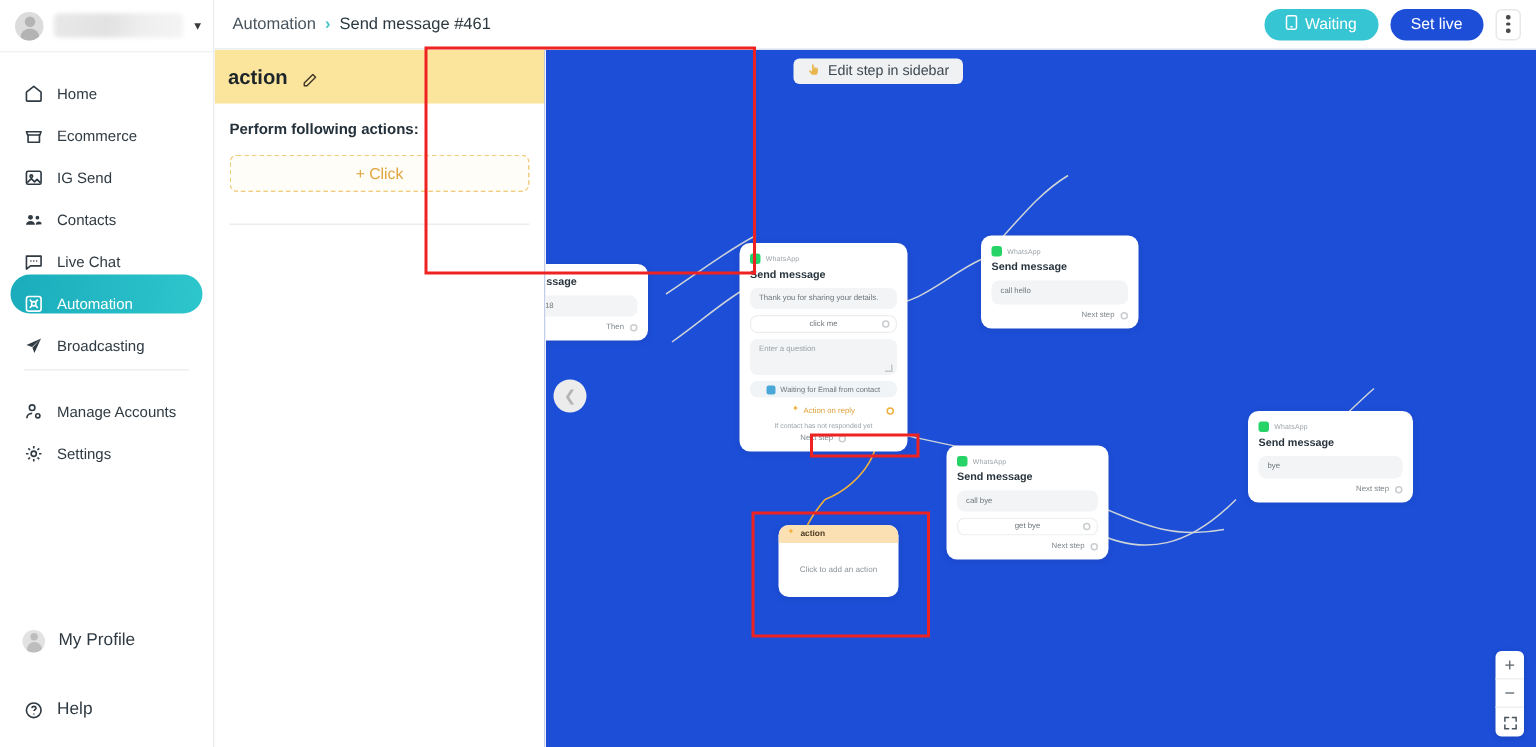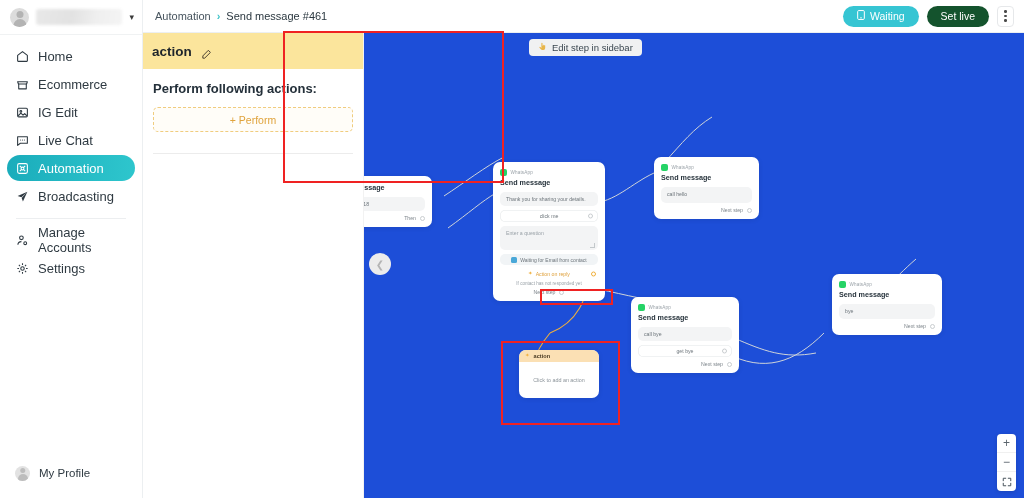--- a/index.html
+++ b/index.html
@@ -39,23 +39,23 @@
   }
   .user-name-blur {
     flex: 1; height: 16px; border-radius: 3px;
     background: linear-gradient(100deg,#e8e8e8 0%,#e2e2e2 42%,#efefef 70%,#f4f4f4 100%);
     filter: blur(1.4px);
   }
   .caret { font-size: 9px; color: #3a3a3a; line-height: 1; }
 
   .nav { padding: 8px 7px 0 7px; display: flex; flex-direction: column; gap: 2px; }
   .nav-item {
-    display: flex; align-items: center; gap: 9px; height: 26px;
+    display: flex; align-items: flex-end; gap: 9px; height: 26px;
     padding-left: 8px; border-radius: 13px; cursor: pointer;
-    font-size: 13px; color: #2f3a42;
+    font-size: 10px; color: #2f3a42;
   }
   .nav-item .ico { width: 14px; height: 14px; flex: none; display: flex; align-items: center; justify-content: center; }
   .nav-item .ico svg { display: block; }
   .nav-item.active {
     background: linear-gradient(95deg,#1aacbb 0%,#2ec6cd 100%);
     color: #ffffff;
   }
   .nav-item.active .ico svg { stroke: #ffffff; fill: none; }
   .nav-sep { height: 1px; background: #eceef0; margin: 7px 9px 6px 9px; }
 
@@ -76,42 +76,42 @@
   .crumbs { display: flex; align-items: center; gap: 6px; font-size: 11px; color: #47545e; }
   .crumb-sep { color: #41c4c9; font-size: 11px; font-weight: 700; }
   .crumb-current { color: #2b3840; }
   .top-actions { margin-left: auto; display: flex; align-items: center; gap: 8px; }
   .btn {
     height: 21px; border-radius: 11px; display: flex; align-items: center; justify-content: center;
     gap: 5px; font-size: 10.5px; color: #ffffff; cursor: pointer; padding: 0 14px; border: none;
     font-family: "Liberation Sans", sans-serif;
   }
   .btn-preview { background: #36c5d3; }
-  .btn-setlive { background: #14532d; }
+  .btn-setlive { background: #1d4ed8; }
   .kebab {
     width: 17px; height: 21px; border-radius: 4px; border: 1px solid #e6e8ea; background: #fff;
     display: flex; flex-direction: column; align-items: center; justify-content: center; gap: 2px; cursor: pointer;
   }
   .kebab i { width: 2.4px; height: 2.4px; border-radius: 50%; background: #4a4a4a; display: block; }
 
   .body-area { flex: 1; display: flex; position: relative; }
 
   
   .step-panel-wrap { width: 220px; position: relative; background: #fff; }
   .step-panel {
     position: absolute; left: 0; top: 0; width: 220px; background: #ffffff;
   }
   .panel-header {
     background: #fbe59c; height: 36px; display: flex; align-items: center;
     gap: 9px; padding-left: 9px;
   }
   .panel-title { font-size: 13.5px; font-weight: 700; color: #1d242a; }
   .pencil { width: 11px; height: 11px; cursor: pointer; }
   .panel-body { padding: 12px 10px 0 10px; }
-  .panel-label { font-size: 13px; font-weight: 700; color: #24303a; }
+  .panel-label { font-size: 10px; font-weight: 700; color: #24303a; }
   .add-action {
     margin-top: 11px; height: 25px; border: 1.3px dashed #f0cc7e; border-radius: 5px;
     display: flex; align-items: center; justify-content: center;
     font-size: 10.5px; color: #e0a33c; cursor: pointer; background: #fffdf8;
   }
   .panel-divider { margin: 21px 0 0 0; height: 1px; background: #ececec; }
   .red-box-panel {
     position: absolute; left: 140px; top: 31px; width: 221px; height: 152px;
     border: 2.4px solid #ef2222; pointer-events: none; z-index: 9;
   }
@@ -224,23 +224,34 @@
       </div>
 
       <div class="nav-item">
         <span class="ico">
           <svg width="13" height="13" viewBox="0 0 24 24" fill="none" stroke="#2f3a42" stroke-width="2" stroke-linejoin="round">
               <rect x="3" y="4" width="18" height="16" rx="2"></rect>
               <circle cx="9" cy="10" r="1.6"></circle>
               <path d="M4 18l5-5 4 4 3-3 4 4"></path>
             </svg>
         </span>
-        <span>IG Edit</span>
-      </div>
-
+        <span>IG Send</span>
+      </div>
+
+      <div class="nav-item">
+        <span class="ico">
+          <svg width="13" height="13" viewBox="0 0 24 24" fill="#2f3a42">
+              <circle cx="8" cy="9" r="3"></circle>
+              <circle cx="16.5" cy="9.5" r="2.3"></circle>
+              <path d="M2.5 18c0-3 2.6-4.6 5.5-4.6S13.5 15 13.5 18z"></path>
+              <path d="M14.5 18c0-2.3 1.6-3.8 3.8-3.8 2 0 3.4 1.3 3.4 3.3z"></path>
+            </svg>
+        </span>
+        <span>Contacts</span>
+      </div>
 
       <div class="nav-item">
         <span class="ico">
           <svg width="13" height="13" viewBox="0 0 24 24" fill="none" stroke="#2f3a42" stroke-width="2" stroke-linejoin="round">
               <path d="M3 5h18v12H8l-5 4z"></path>
               <circle cx="8.5" cy="11" r="1" fill="#2f3a42" stroke="none"></circle>
               <circle cx="12" cy="11" r="1" fill="#2f3a42" stroke="none"></circle>
               <circle cx="15.5" cy="11" r="1" fill="#2f3a42" stroke="none"></circle>
             </svg>
         </span>
@@ -288,20 +299,30 @@
             </svg>
         </span>
         <span>Settings</span>
       </div>
     </nav>
 
     <div class="sidebar-bottom">
       <div class="bottom-item">
         <span class="avatar-xs"></span>
         <span>My Profile</span>
+      </div>
+      <div class="bottom-item">
+        <span class="ico" style="width:14px;height:14px;display:flex;align-items:center;justify-content:center">
+          <svg width="13" height="13" viewBox="0 0 24 24" fill="none" stroke="#2f3a42" stroke-width="2">
+              <circle cx="12" cy="12" r="9"></circle>
+              <path d="M9.6 9.3c.3-1.4 1.3-2.1 2.6-2.1 1.5 0 2.5 1 2.5 2.2 0 1.9-2.4 1.9-2.4 3.6"></path>
+              <circle cx="12.2" cy="16.6" r=".9" fill="#2f3a42" stroke="none"></circle>
+            </svg>
+        </span>
+        <span>Help</span>
       </div>
     </div>
   </aside>
 
   <div class="right">
 
     <header class="topbar">
       <div class="crumbs">
         <span>Automation</span>
         <span class="crumb-sep">›</span>
@@ -335,21 +356,21 @@
           <div class="panel-header">
             <span class="panel-title">action</span>
             <span class="pencil">
               <svg width="11" height="11" viewBox="0 0 24 24" fill="none" stroke="#3d3528" stroke-width="2" stroke-linecap="round" stroke-linejoin="round">
                   <path d="M16.5 3.5l4 4L8 20H4v-4z"></path>
                 </svg>
             </span>
           </div>
           <div class="panel-body">
             <div class="panel-label">Perform following actions:</div>
-            <div class="add-action">+ Perform</div>
+            <div class="add-action">+ Click</div>
             <div class="panel-divider"></div>
           </div>
         </div>
       </div>
 
       <div class="canvas">
 
         <svg width="664" height="465" style="position:absolute;left:0;top:0;z-index:1">
           <g fill="none" stroke="#cfd4d8" stroke-width="1">
             <path d="M84 195 C 105 180, 118 168, 132 160"></path>

